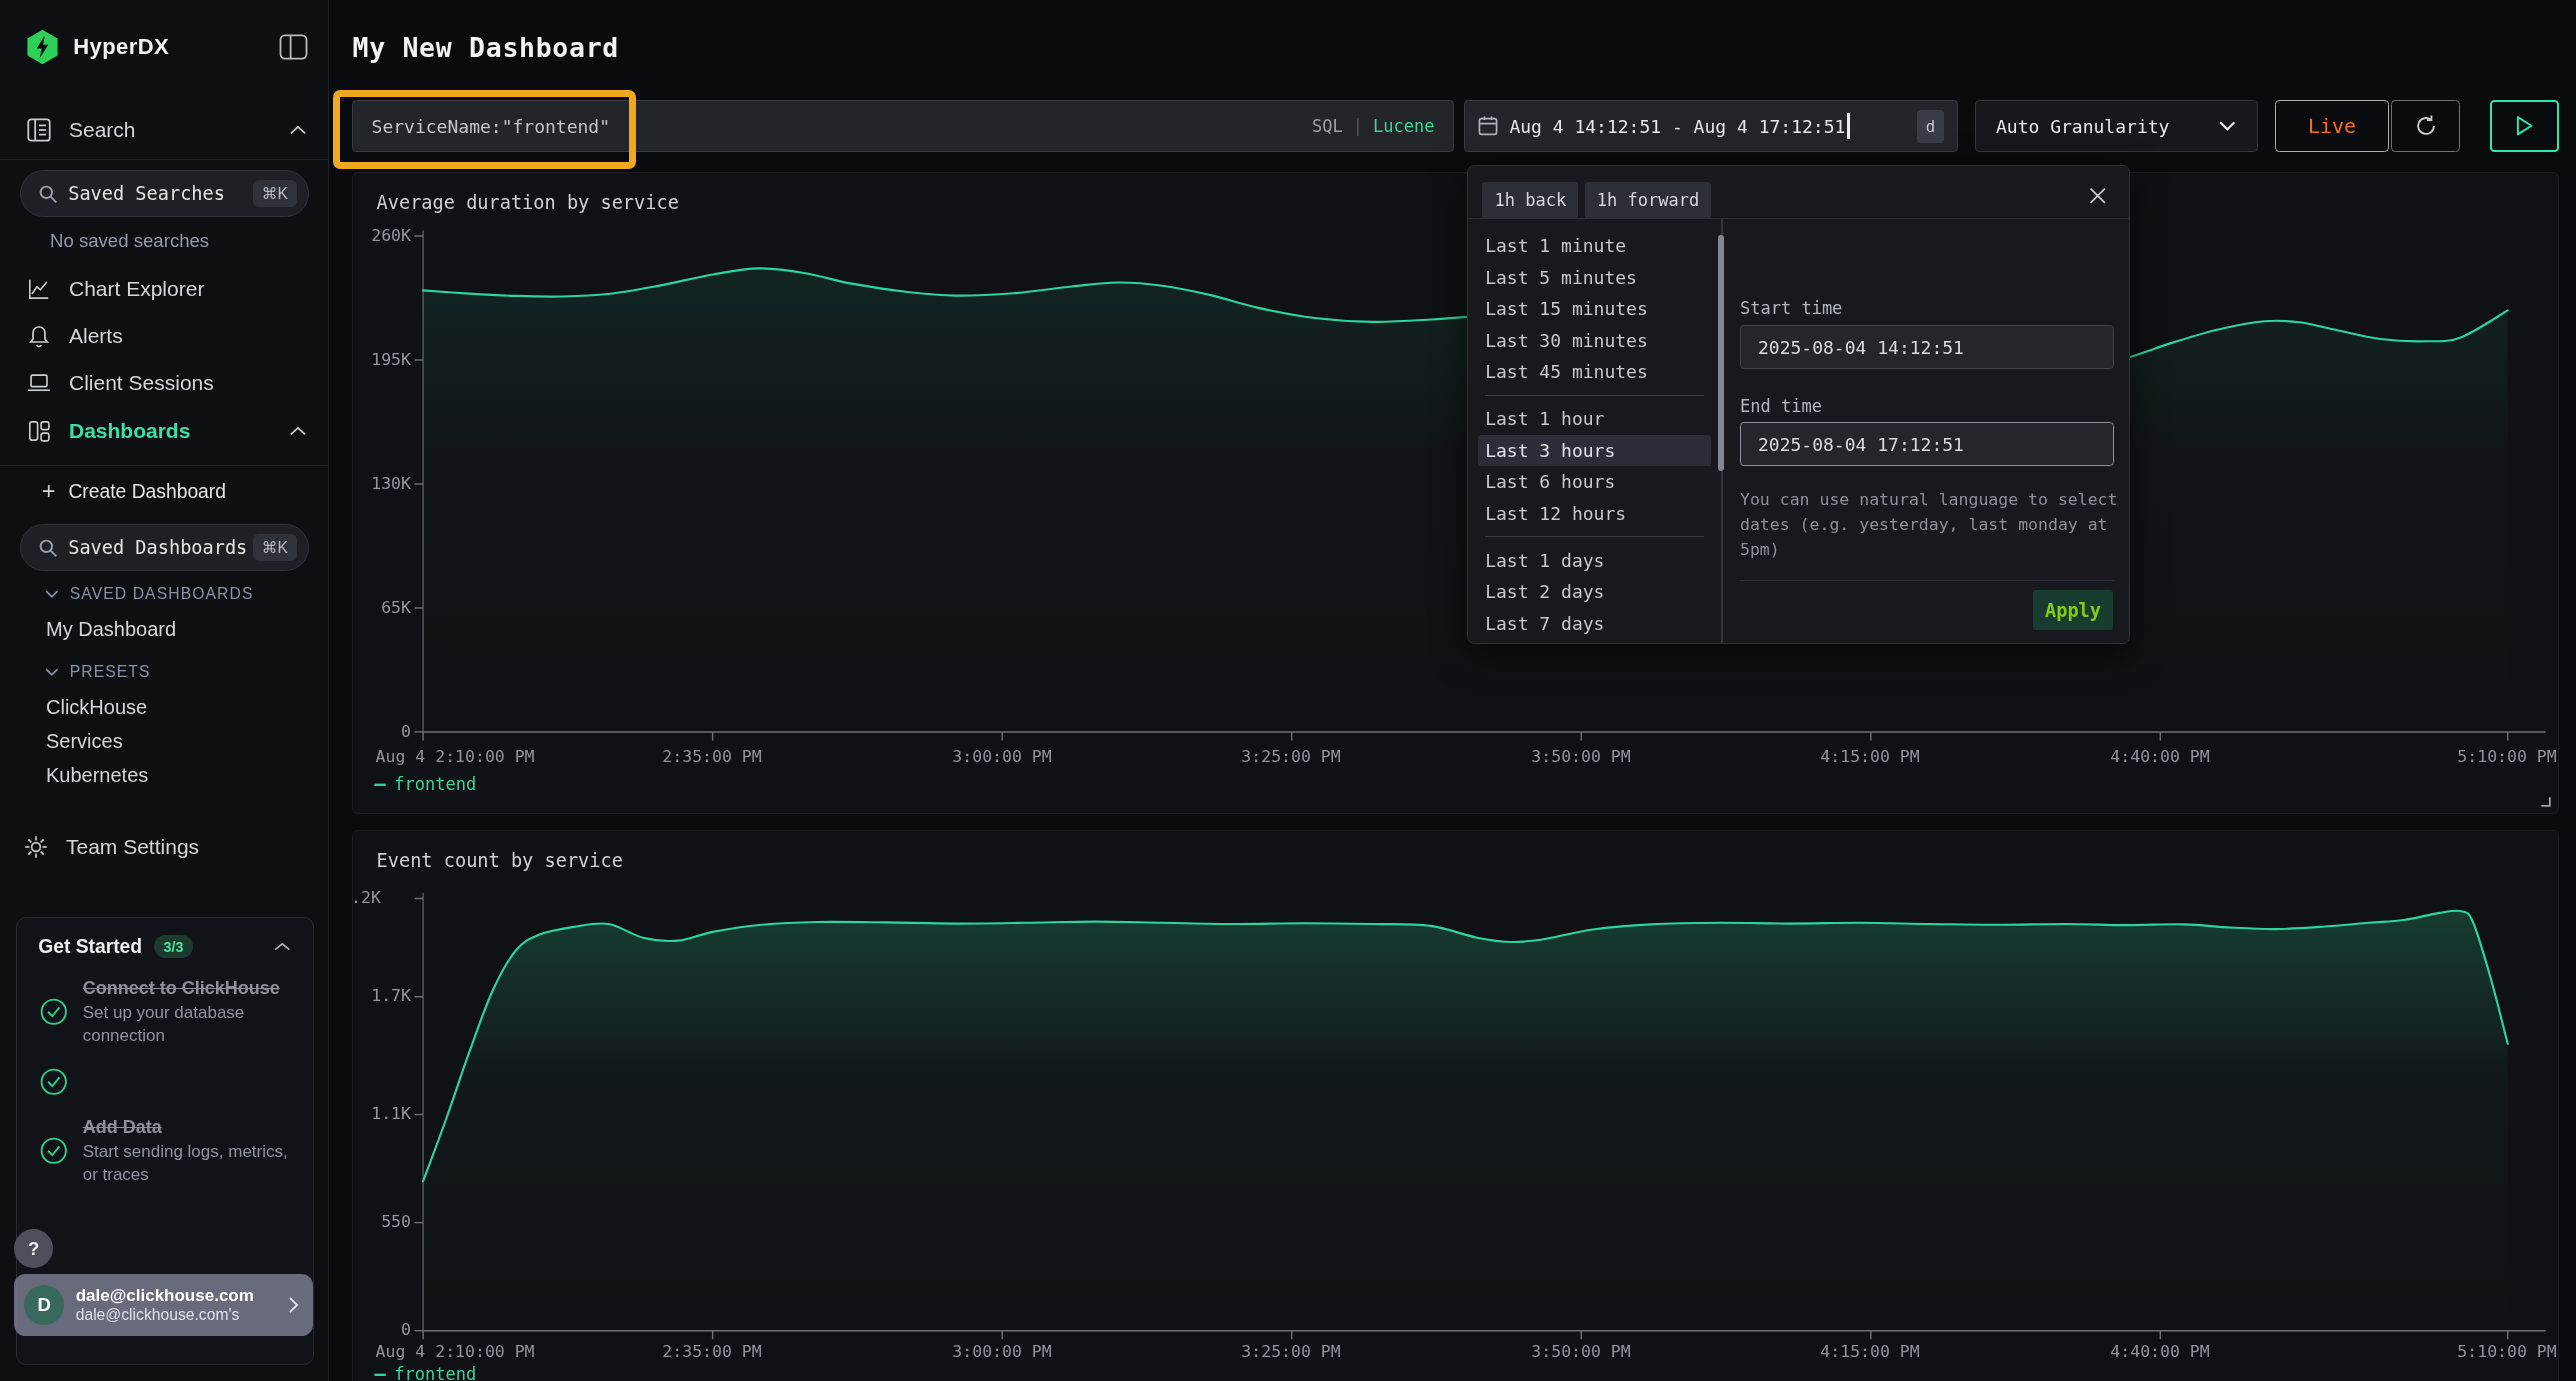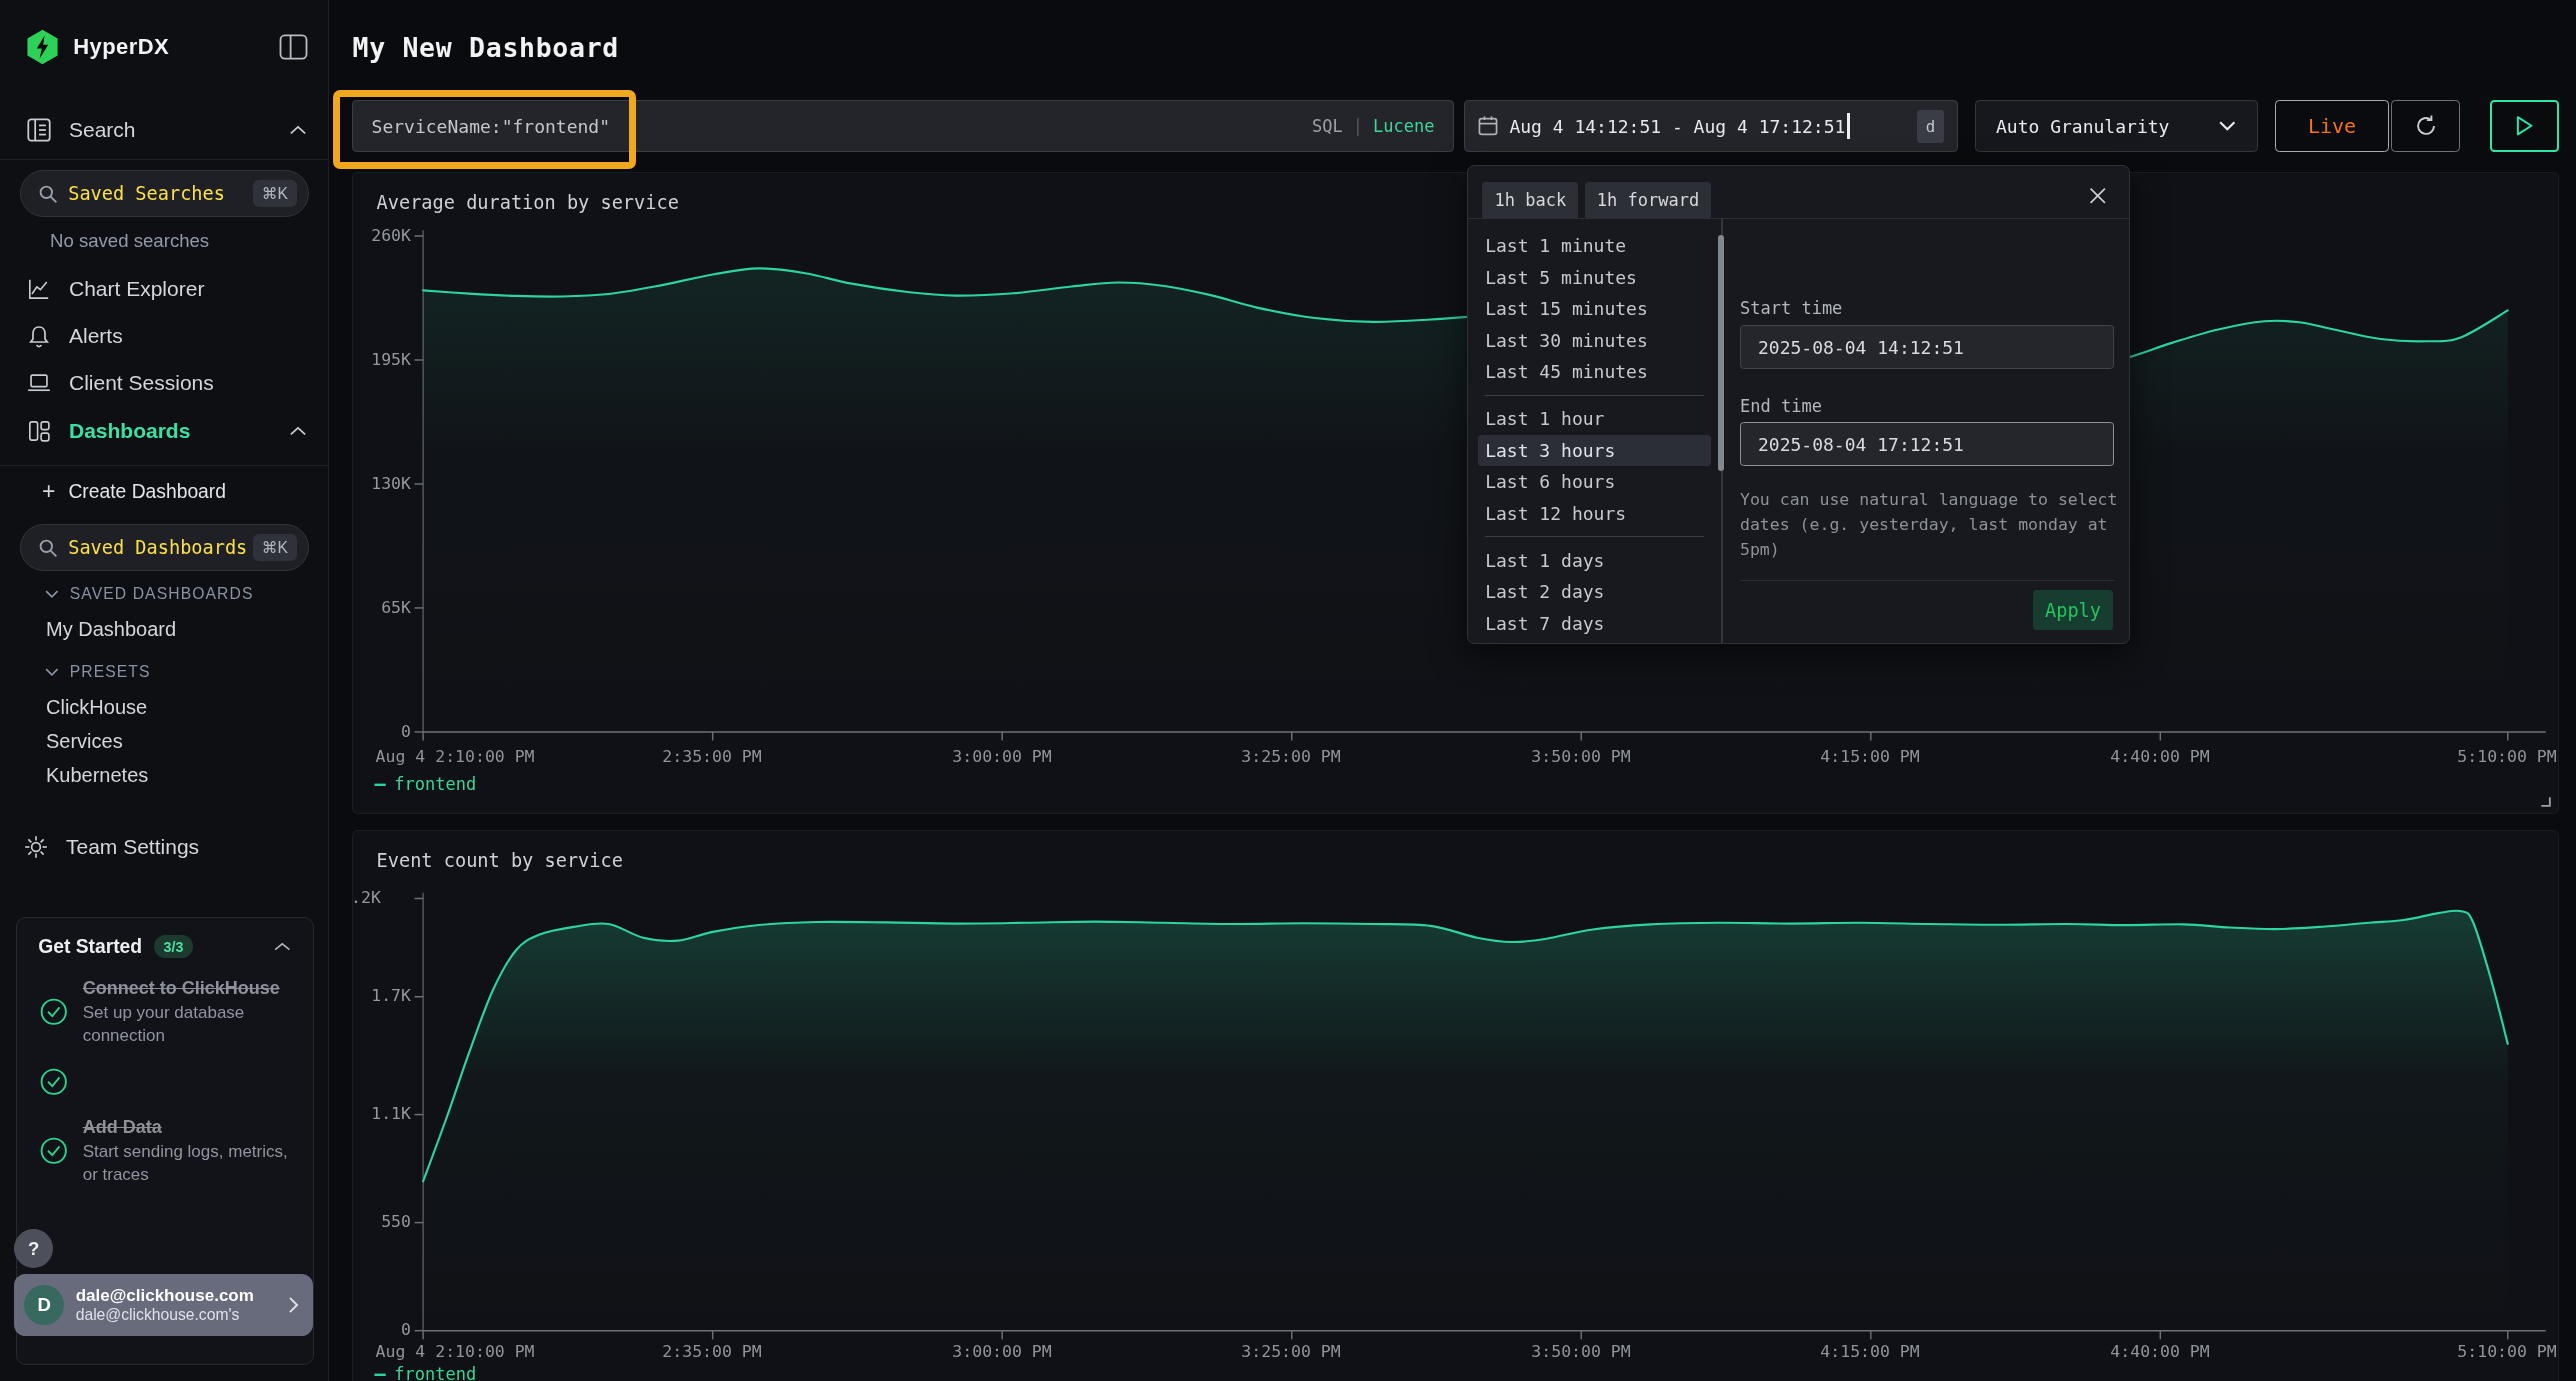--- a/index.html
+++ b/index.html
@@ -12,21 +12,21 @@
   
   .sidebar{position:absolute;left:0;top:0;width:329px;height:1381px;background:#0d0f13;border-right:1.4px solid #1e2127}
   .side-divider{position:absolute;left:0;width:329px;border-top:1.4px solid #1e2127}
   .brand-text{font-size:22px;font-weight:bold;letter-spacing:0.4px;color:#f2f3f5}
   .navrow{position:absolute;left:0;width:329px;height:34px;display:flex;align-items:center;cursor:pointer}
   .navrow .nicon{position:absolute;left:26px;width:26px;height:26px;display:flex;align-items:center;justify-content:center}
   .navrow .nlabel{position:absolute;left:69px;font-size:21px;color:#d3d6dc}
   .navrow.active .nlabel{color:#3ce0a5;font-weight:bold}
   .navrow .chev{position:absolute;right:21.5px}
   .pill{position:absolute;left:20px;width:289px;height:47px;border-radius:23.6px;background:#1e2026;border:1.4px solid #31343b;display:flex;align-items:center;padding:0 11.4px 0 15.7px}
-  .pill .ph{font-size:18.6px;color:#fde047;margin-left:10px;flex:1}
+  .pill .ph{font-size:18.6px;color:#e5e5e5;margin-left:10px;flex:1}
   .kbd{background:#2f3238;border-radius:5.7px;padding:3.6px 8.6px;font-size:15.7px;color:#b6bac2}
   .sechead{position:absolute;left:44px;display:flex;align-items:center;gap:10px;color:#8a93a4;font-size:15.7px;letter-spacing:1.1px;cursor:pointer}
   .secitem{position:absolute;left:46px;font-size:20px;color:#d3d6dc;cursor:pointer}
   .gs-card{position:absolute;left:15.7px;top:917px;width:298px;height:448px;background:#121318;border:1.4px solid #272a31;border-radius:10px;padding:17px 21.5px}
   .gs-head{display:flex;align-items:center}
   .gs-title{font-size:19.3px;font-weight:bold;color:#eceef1}
   .gs-badge{margin-left:11.4px;background:#1c3a2e;color:#4be0a2;font-size:14.3px;font-weight:bold;border-radius:12px;padding:3.6px 10px}
   .gs-item{display:flex;gap:13px;margin-top:18.6px;align-items:center}
   .gs-check{flex:none}
   .gs-item-title{font-size:18px;font-weight:bold;color:#8d9099;text-decoration:line-through;line-height:23px}
@@ -84,21 +84,21 @@
   .tp-track{position:absolute;left:253px;top:53px;width:2.1px;height:425px;background:#32353c}
   .tp-thumb{position:absolute;left:250px;top:69px;width:6.4px;height:236px;border-radius:2.9px;background:#83878f}
   .tp-tabs{position:absolute;left:272px;top:63px;width:374px;height:47px;background:#0f1014;border-radius:5px;display:flex;padding:5px;align-items:center}
   .tp-tab-active{width:180px;height:37px;background:#34373e;border-radius:3.6px;display:flex;align-items:center;justify-content:center;font-size:18px;font-weight:bold;color:#fff;cursor:pointer}
   .tp-tab{flex:1;text-align:center;font-size:18px;color:#c7cad1;cursor:pointer}
   .tp-label{position:absolute;left:272px;font-size:17px;color:#b3b7bf}
   .tp-input{position:absolute;left:272px;width:374px;height:44px;background:#24262c;border:1.4px solid #41444c;border-radius:3.6px;display:flex;align-items:center;padding-left:17px;font-size:18px;color:#d9dbe0;cursor:text}
   .tp-input.focus{border-color:#8c909a}
   .tp-hint{position:absolute;left:272px;top:321px;width:386px;font-size:16.5px;line-height:25px;color:#8d919a}
   .tp-footer-sep{position:absolute;left:272px;top:414px;width:374px;border-top:1.4px solid #2b2e35}
-  .tp-apply{position:absolute;left:565px;top:424px;width:80px;height:40px;background:#173c30;border-radius:3.6px;display:flex;align-items:center;justify-content:center;font-size:18.6px;font-weight:normal;color:#22c55e;cursor:pointer}
+  .tp-apply{position:absolute;left:565px;top:424px;width:80px;height:40px;background:#173c30;border-radius:3.6px;display:flex;align-items:center;justify-content:center;font-size:18.6px;font-weight:bold;color:#84cc16;cursor:pointer}
 
   svg{display:block}
 </style>
 </head>
 <body>
 
 <aside class="sidebar">
   <div class="abs" style="left:26px;top:29px;display:flex;align-items:center;gap:14.3px">
     <span>
       <svg width="33" height="36" viewBox="0 0 46 50">

